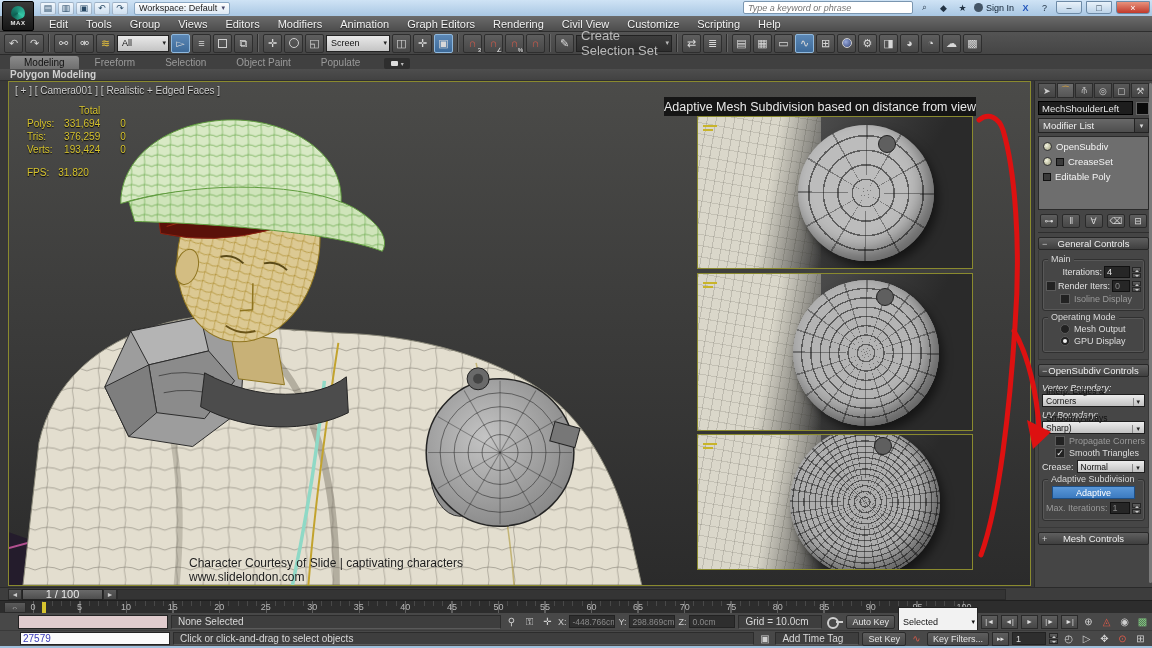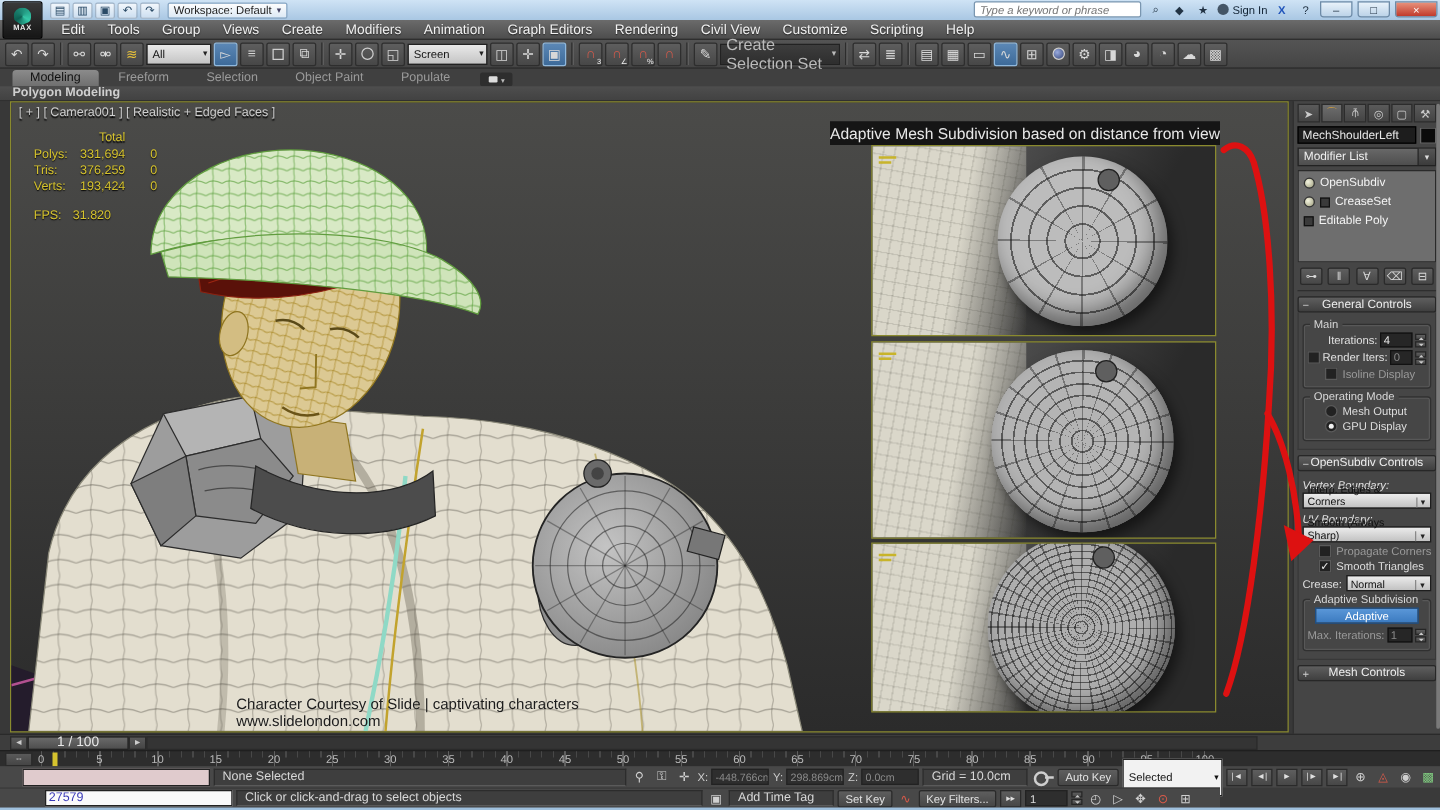--- a/index.html
+++ b/index.html
@@ -18,21 +18,21 @@
   #logo .maxtxt { font-size:6px; font-weight:bold; color:#e8e8e8; letter-spacing:.5px; }
   .qat { display:flex; align-items:center; gap:2px; margin-left:40px; }
   .qbtn { width:16px; height:13px; border:1px solid rgba(60,90,120,.35); border-radius:2px;
     background:linear-gradient(#f2f7fc,#cddff0); display:flex; align-items:center; justify-content:center;
     font-size:9px; color:#2a4a66; }
   .ws-dd { height:13px; margin-left:4px; padding:0 4px; display:flex; align-items:center; gap:4px;
     background:linear-gradient(#fdfdfd,#dce9f5); border:1px solid #8aa8c4; border-radius:2px;
     font-size:9px; color:#222; }
   .ws-dd .caret { font-size:7px; color:#446; }
   #tb-right { position:absolute; right:2px; top:1px; display:flex; align-items:center; gap:4px; }
-  #search-box { width:134px; height:13px; background:#fff; border:1px solid #7a96b0; border-radius:2px;
+  #search-box { width:170px; height:13px; background:#fff; border:1px solid #7a96b0; border-radius:2px;
     font-size:9px; font-style:italic; color:#888; padding:4px 4px; font-family:"Liberation Sans",sans-serif; }
   .tb-ico { width:15px; height:13px; display:flex; align-items:center; justify-content:center;
     font-size:9px; color:#234; }
   #signin { display:flex; align-items:center; gap:3px; font-size:9px; color:#123; }
   #signin .avatar { width:9px; height:9px; border-radius:50%; background:#456; }
   .winbtn { width:26px; height:13px; border:1px solid #6d8aa6; border-radius:0 0 3px 3px;
     background:linear-gradient(#e9f2fa,#bcd3e8); display:flex; align-items:center; justify-content:center;
     font-size:9px; color:#234; }
   .winbtn.close { background:linear-gradient(#e8927c,#c0392b); color:#fff; width:34px; }
 
@@ -195,22 +195,22 @@
   #ruler-labels { position:absolute; left:33px; top:1px; width:931px; display:flex; justify-content:space-between; }
   #ruler-labels span { font-size:9px; color:#b8b8b8; width:18px; text-align:center; margin-left:-9px; margin-right:-9px; }
   #frame-marker { position:absolute; left:42px; top:1px; width:4px; height:11px; background:#d6c32e; }
   #ruler-btn { position:absolute; left:4px; top:1px; width:22px; height:11px;
     background:linear-gradient(#5a5a5a,#454545); border:1px solid #2a2a2a;
     display:flex; align-items:center; justify-content:center; font-size:7px; color:#ccc; }
 
   
   #status1 { position:absolute; top:613px; left:0; width:1152px; height:17px; background:#484848;
     display:flex; align-items:center; gap:3px; padding:0 2px; }
-  #status2 { position:absolute; top:630px; left:0; width:976px; height:16px; background:#484848;
-    display:flex; align-items:center; gap:3px; padding:0 20px; border-top:1px solid #3a3a3a; }
+  #status2 { position:absolute; top:630px; left:0; width:1152px; height:16px; background:#484848;
+    display:flex; align-items:center; gap:3px; padding:0 4px; border-top:1px solid #3a3a3a; }
   #listener-pink { width:150px; height:14px; margin-left:16px; background:#e0cbcd; border:1px solid #222; }
   #listener-white { width:150px; height:13px; margin-left:16px; background:#fafafa; border:1px solid #222;
     color:#3a3ab8; font-size:10px; display:flex; align-items:center; padding:0 2px; }
   .stat-inset { height:14px; background:#3e3e3e; border:1px solid #2c2c2c; border-bottom-color:#5a5a5a;
     display:flex; align-items:center; padding:0 6px; color:#d8d8d8; font-size:10px; }
   #sel-status { flex:1; }
   #prompt-line { flex:1; height:13px; }
   .mini-ico { width:15px; height:14px; display:flex; align-items:center; justify-content:center;
     font-size:10px; color:#cfcfcf; flex:none; }
   .coord-lab { font-size:9px; color:#cfcfcf; flex:none; }
@@ -270,21 +270,21 @@
       <span class="winbtn">□</span>
       <span class="winbtn close">×</span>
     </div>
   </div>
 
   <div id="menubar">
     <span class="menu-item">Edit</span>
     <span class="menu-item">Tools</span>
     <span class="menu-item">Group</span>
     <span class="menu-item">Views</span>
-    <span class="menu-item">Create</span>
+    <span class="menu-item">Editors</span>
     <span class="menu-item">Modifiers</span>
     <span class="menu-item">Animation</span>
     <span class="menu-item">Graph Editors</span>
     <span class="menu-item">Rendering</span>
     <span class="menu-item">Civil View</span>
     <span class="menu-item">Customize</span>
     <span class="menu-item">Scripting</span>
     <span class="menu-item">Help</span>
   </div>
 

